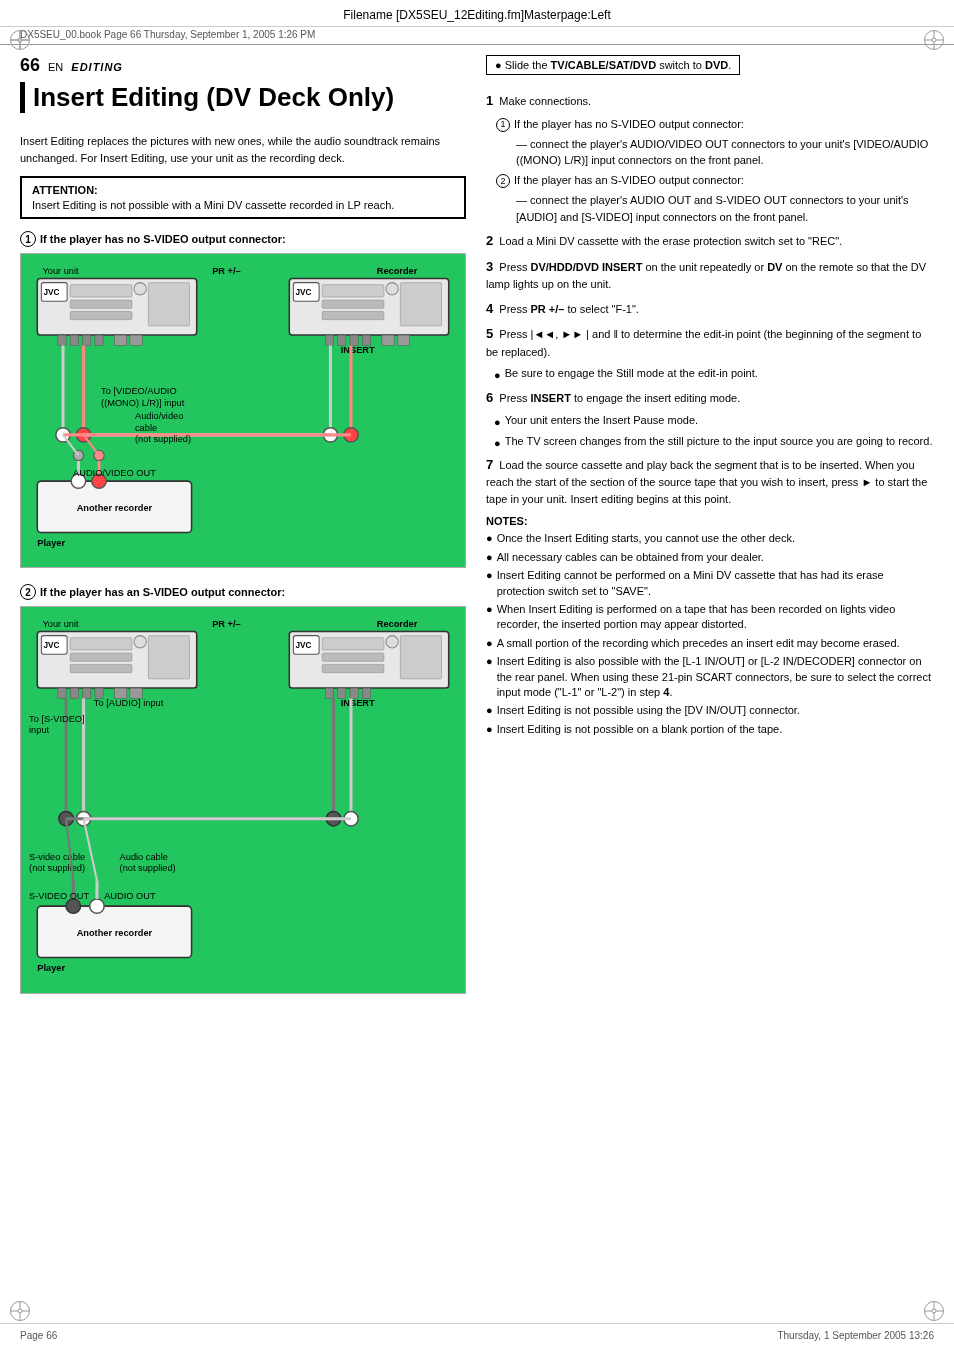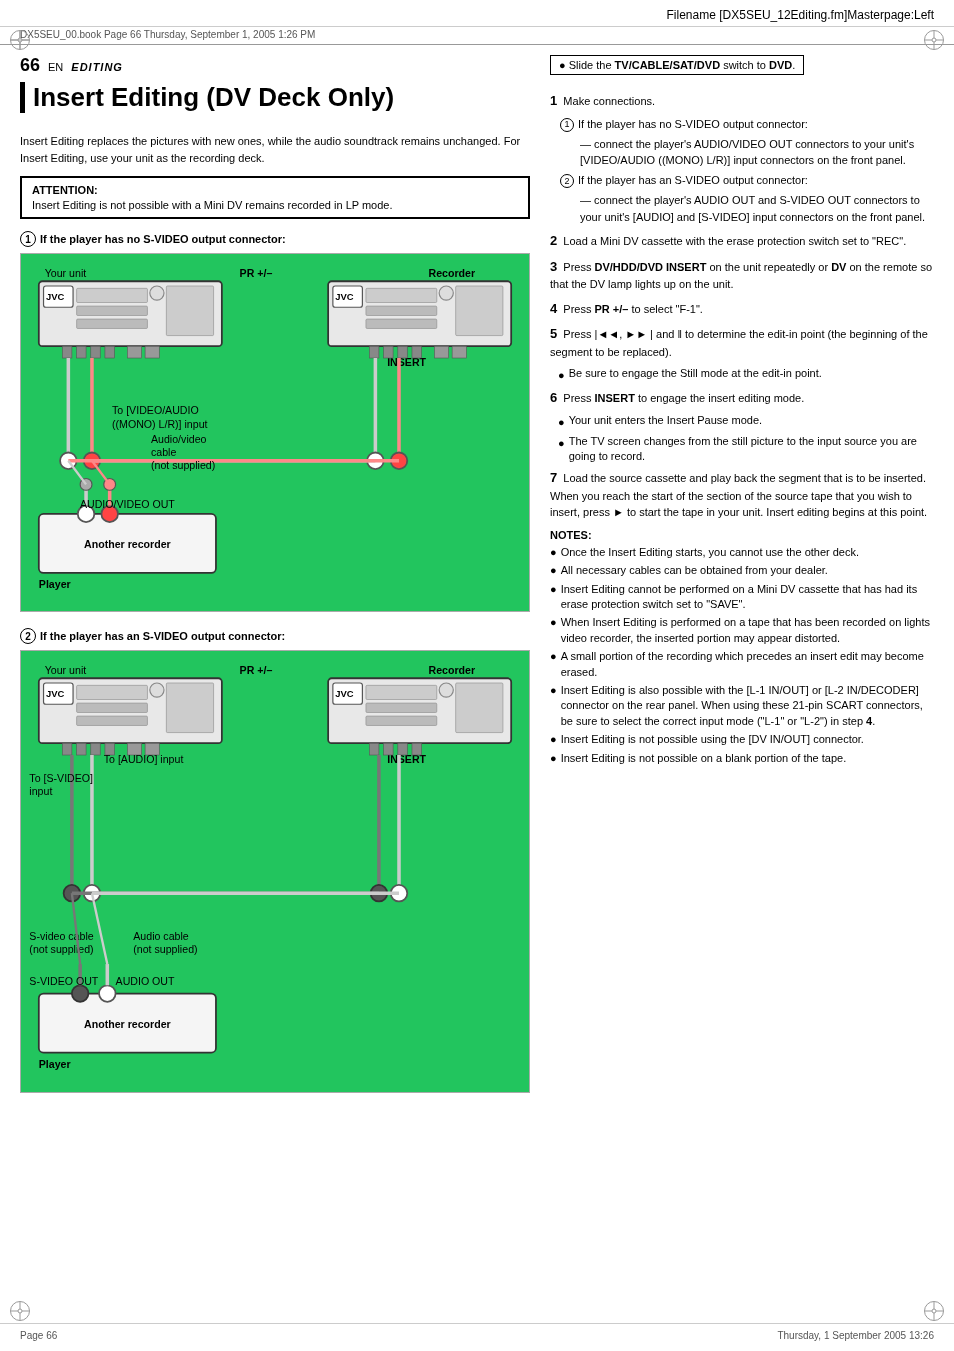--- a/index.html
+++ b/index.html
@@ -9,42 +9,42 @@
       background: #fff;
       font-family: Arial, Helvetica, sans-serif;
       font-size: 12px;
       color: #000;
       position: relative;
     }
 
     
     .header {
       display: flex;
-      justify-content: flex-end;
+      justify-content: center;
       align-items: flex-start;
       padding: 8px 20px 4px 20px;
       border-bottom: 1px solid #ccc;
     }
     .subheader {
       font-size: 10px;
       color: #555;
       padding: 2px 20px 4px 20px;
       border-bottom: 1px solid #999;
     }
 
     
     .page-content {
       display: flex;
       padding: 10px 20px;
       gap: 20px;
     }
 
     
     .left-col {
-      width: 510px;
+      width: 446px;
       flex-shrink: 0;
     }
 
     
     .right-col {
       flex: 1;
     }
 
     
     .section-header {
@@ -299,21 +299,21 @@
       <span class="en-label">EN</span>
       <span class="editing-label">EDITING</span>
     </div>
 
     <div class="main-title">Insert Editing (DV Deck Only)</div>
 
     <p class="intro-text">Insert Editing replaces the pictures with new ones, while the audio soundtrack remains unchanged. For Insert Editing, use your unit as the recording deck.</p>
 
     <div class="attention-box">
       <div class="attention-title">ATTENTION:</div>
-      <div>Insert Editing is not possible with a Mini DV remains recorded in LP mode.</div>
+      <div>Insert Editing is not possible with a Mini DV cassette recorded in LP reach.</div>
     </div>
 
     <div class="diagram-section-label">
       <span class="circle-num">1</span>
       <span>If the player has no S-VIDEO output connector:</span>
     </div>
 
     <div class="diagram-container">
       <svg class="diagram-svg" viewBox="0 0 420 290">
 

